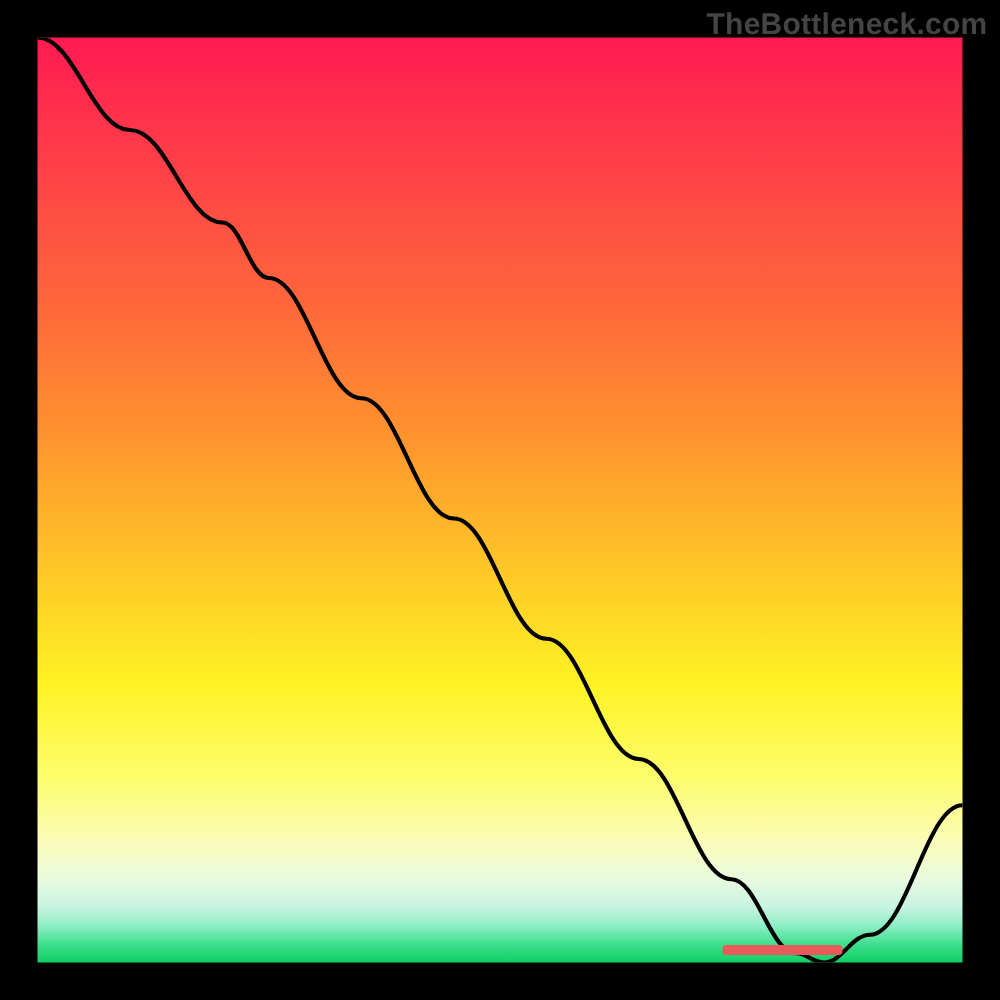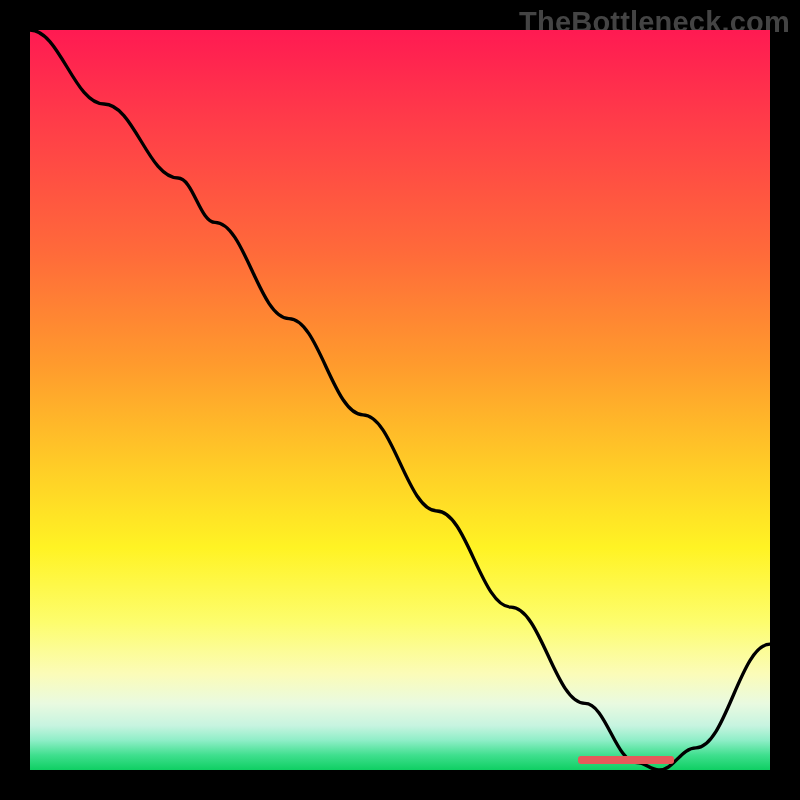--- a/index.html
+++ b/index.html
@@ -15,21 +15,21 @@
     position: relative;
     width: 800px;
     height: 800px;
     background: #000;
   }
   .watermark {
     position: absolute;
     top: 6px;
     right: 10px;
     color: #444;
-    font-size: 29px;
+    font-size: 24px;
     font-weight: 600;
     letter-spacing: 0.2px;
     user-select: none;
   }
   .plot {
     position: absolute;
     left: 30px;
     top: 30px;
     width: 740px;
     height: 740px;

